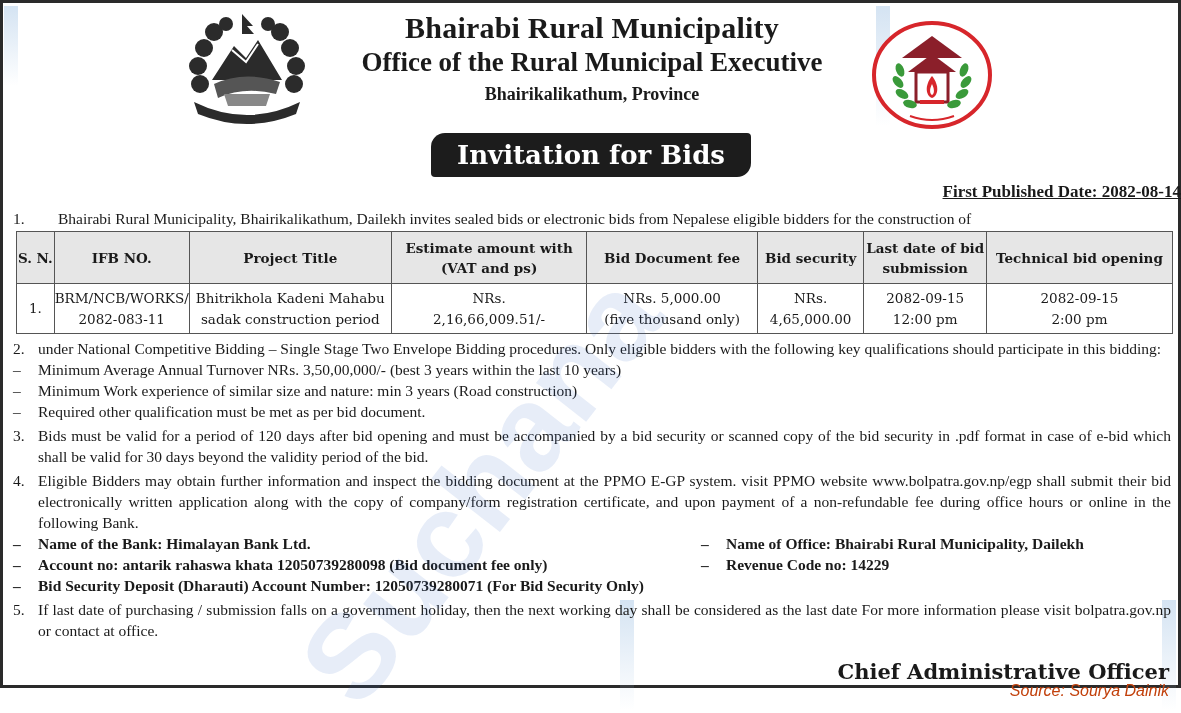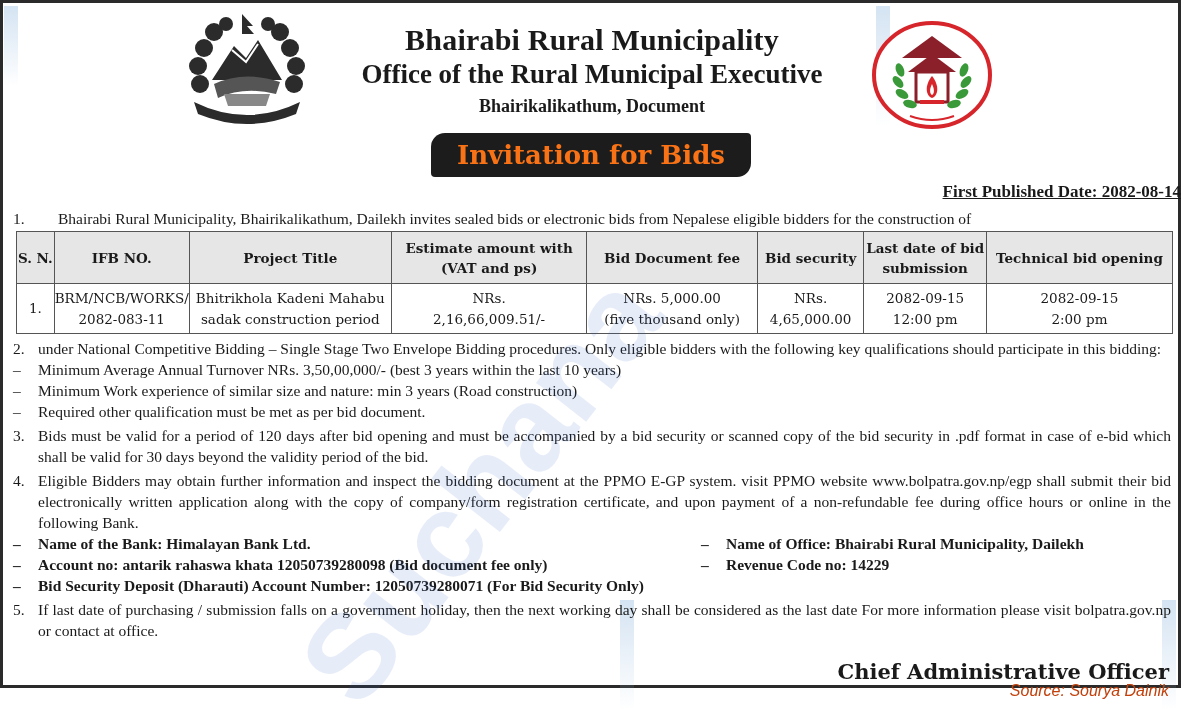--- a/index.html
+++ b/index.html
@@ -7,29 +7,29 @@
   body { position: relative; font-family: "DejaVu Serif", "Liberation Serif", serif; color: #1a1a1a; }
 
   .frame {
     position: absolute; left: 0; top: 0; width: 1181px; height: 688px;
     border: 3px solid #2a2a2a; background: #ffffff;
   }
 
   .emblem-left { position: absolute; left: 184px; top: 10px; width: 126px; height: 116px; }
   .emblem-right { position: absolute; left: 870px; top: 20px; width: 124px; height: 110px; }
 
-  .header { position: absolute; left: 300px; top: 10px; width: 584px; text-align: center; font-family: "Liberation Serif", serif; font-weight: bold; margin-top: 12px; }
+  .header { position: absolute; left: 300px; top: 10px; width: 584px; text-align: center; font-family: "Liberation Serif", serif; font-weight: bold; }
   .h1 { font-size: 30px; line-height: 36px; letter-spacing: 0.2px; }
   .h2 { font-size: 27px; line-height: 32px; }
   .h3 { font-size: 18px; line-height: 25px; margin-top: 4px; }
   .h4 { font-size: 18px; line-height: 25px; }
 
   .ifb-badge {
     position: absolute; left: 431px; top: 133px; width: 320px; height: 44px;
-    background: #1c1c1c; color: #f97316; border-radius: 14px 4px 14px 4px;
+    background: #1c1c1c; color: #ffffff; border-radius: 14px 4px 14px 4px;
     font-family: "DejaVu Serif", serif; font-weight: bold; font-size: 26px;
     display: flex; align-items: center; justify-content: center;
   }
   .pub-date {
     position: absolute; left: 0; width: 1181px; top: 182px; text-align: right;
     font-family: "Liberation Serif", serif; font-weight: bold; font-size: 17px; text-decoration: underline;
   }
 
   .body-text { position: absolute; left: 13px; width: 1158px; font-family: "Liberation Serif", serif; font-size: 15.5px; line-height: 21px; }
   .para { display: flex; }
@@ -89,21 +89,21 @@
       <path d="M40 84 L86 84 L82 96 L44 96 Z" fill="#888"></path>
       <path d="M10 92 Q63 118 116 92 L112 104 Q63 124 14 104 Z"></path>
     </g>
     <path d="M48 40 L62 52 L74 34" stroke="#fff" stroke-width="2" fill="none"></path>
   </svg>
 </div>
 
 <div class="header">
   <div class="h1">Bhairabi Rural Municipality</div>
   <div class="h2">Office of the Rural Municipal Executive</div>
-  <div class="h3">Bhairikalikathum, Document</div>
+  <div class="h3">Bhairikalikathum, Province</div>
 </div>
 
 <div class="emblem-right">
   <svg width="124" height="110" viewBox="0 0 124 110">
     <ellipse cx="62" cy="55" rx="58" ry="52" fill="#fff" stroke="#d7262b" stroke-width="4"></ellipse>
     <path d="M32 38 L62 16 L92 38 Z" fill="#8b1f2a"></path>
     <path d="M38 52 L62 34 L86 52 Z" fill="#8b1f2a"></path>
     <rect x="46" y="52" width="32" height="30" fill="none" stroke="#8b1f2a" stroke-width="3"></rect>
     <path d="M62 56 C54 66 56 76 62 78 C68 76 70 66 62 56 Z" fill="#d7262b"></path>
     <path d="M62 64 C59 70 60 74 62 75 C64 74 65 70 62 64 Z" fill="#fff"></path>

